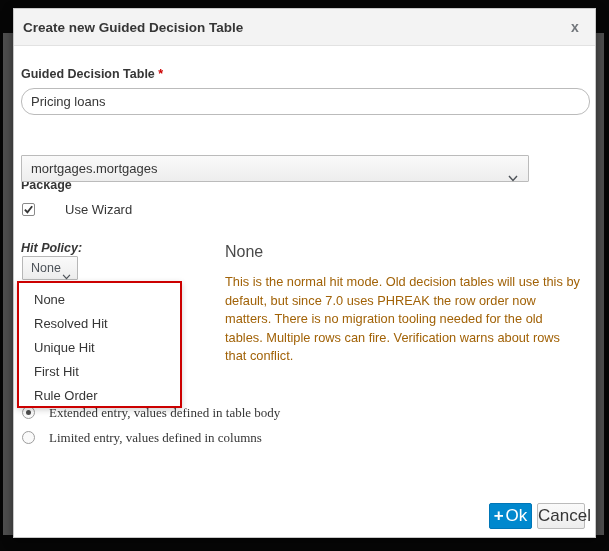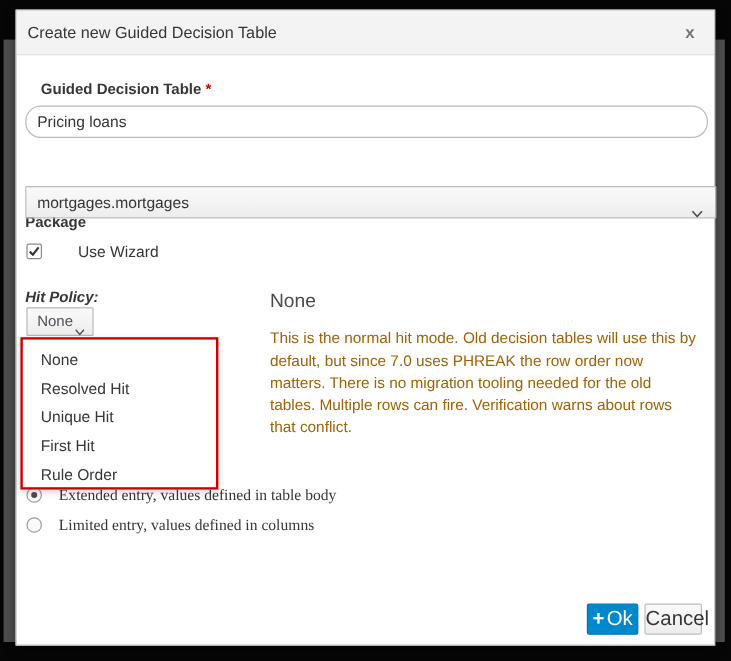--- a/index.html
+++ b/index.html
@@ -28,21 +28,21 @@
   }
 
   .titlebar {
     position: absolute; left: 0; top: 0;
     width: 100%; height: 37px;
     background: #f3f3f3;
     border-bottom: 1px solid #e2e2e2;
   }
   .title {
     position: absolute; left: 9px; top: 11px;
-    font-size: 13.5px; font-weight: normal; color: #363636;
+    font-size: 13.5px; font-weight: bold; color: #363636;
   }
   .close-btn {
     position: absolute; right: 11px; top: 9px;
     width: 18px; height: 18px;
     font-size: 14px; font-weight: bold; color: #72767b;
     text-align: center; line-height: 18px;
     cursor: pointer;
   }
 
   .form-label {
@@ -57,21 +57,21 @@
     border: 1px solid #bbbbbb; border-radius: 13px;
     padding: 0 9px;
     font-family: "Liberation Sans", sans-serif;
     font-size: 13px; color: #363636;
     background: #ffffff;
     outline: none;
   }
 
   .select-box {
     position: absolute; left: 7px; top: 146px;
-    width: 576px; height: 27px;
+    width: 508px; height: 27px;
     border: 1px solid #bbbbbb; border-radius: 1px;
     background: linear-gradient(to bottom, #fafafa 0%, #ededed 100%);
     font-size: 13px; color: #363636;
     line-height: 25px;
     padding: 0 9px;
     cursor: pointer;
   }
   .select-box .chevron { position: absolute; right: 10px; top: 9px; }
 
   .checkbox-row { position: absolute; left: 8px; top: 193px; height: 15px; cursor: pointer; }
@@ -176,21 +176,21 @@
   <div class="backdrop-strip strip-left"></div>
   <div class="backdrop-strip strip-right"></div>
 
   <div class="modal">
 
     <div class="titlebar">
       <div class="title">Create new Guided Decision Table</div>
       <div class="close-btn">x</div>
     </div>
 
-    <div class="form-label" style="left:20px; top:58px;">
+    <div class="form-label" style="left:7px; top:58px;">
       <span>Guided Decision Table</span>
       <span class="required">*</span>
     </div>
     <input class="text-input" type="text" value="Pricing loans" style="">
 
     <div class="form-label" style="left:7px; top:125px;margin-top:44px;">Package</div>
     <div class="select-box">
       <span>mortgages.mortgages</span>
       <span class="chevron">
         <svg width="10" height="7" viewBox="0 0 10 7">

